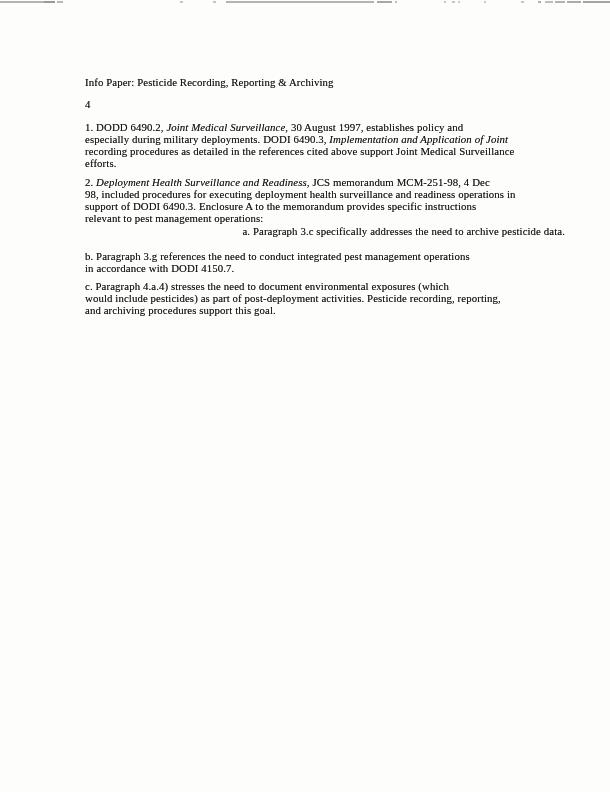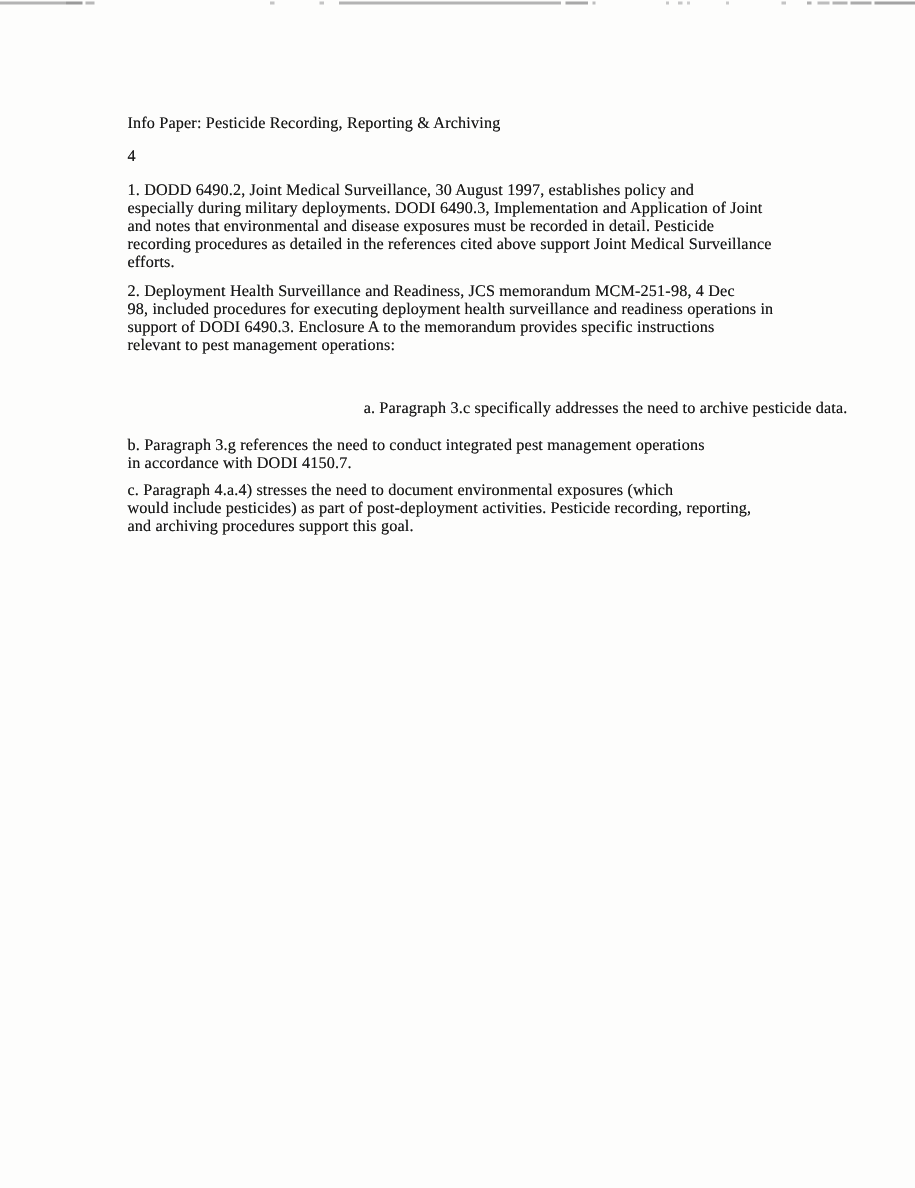--- a/index.html
+++ b/index.html
@@ -39,23 +39,23 @@
   .tline {
     font-size: 10.8px;
     line-height: 12px;
     white-space: nowrap;
     letter-spacing: 0.1px;
     text-shadow: 0 0 0.3px rgba(0,0,0,0.55);
   }
   .hdr-info   { margin-bottom: 10px; }
   .hdr-pagenum{ margin-bottom: 11px; }
   .hdr-heading{ font-weight: bold; margin-bottom: 13px; }
-  .it { }
+  .it { font-style: italic; }
   #paragraphs .para:nth-child(1) { margin-bottom: 7px; }
-  #paragraphs .para:nth-child(2) { margin-bottom: 30px; }
+  #paragraphs .para:nth-child(2) { margin-bottom: 1px; }
   #paragraphs .para:nth-child(3) { margin-bottom: 13px; text-align: right; }
   #paragraphs .para:nth-child(4) { margin-bottom: 6px; }
 </style>
 </head>
 <body>
 
 <div class="page">
 
   <div class="scanline">
     <span style="left:0;width:44px;background:#b3b3b3"></span>
@@ -78,21 +78,20 @@
     <span style="left:583px;width:27px;background:#a3a3a3"></span>
   </div>
 
   <div class="content">
     <div class="tline hdr-info">Info Paper: Pesticide Recording, Reporting &amp; Archiving</div>
     <div class="tline hdr-pagenum">4</div>
     <div id="paragraphs">
         <div class="para">
           <div class="tline"><span>1. DODD 6490.2, </span><span class="it">Joint Medical Surveillance</span><span>, 30 August 1997, establishes policy and</span></div>
           <div class="tline"><span>especially during military deployments. DODI 6490.3, </span><span class="it">Implementation and Application of Joint</span></div>
-          <div class="tline"><span>and notes that environmental and disease exposures must be recorded in detail. Pesticide</span></div>
           <div class="tline"><span>recording procedures as detailed in the references cited above support Joint Medical Surveillance</span></div>
           <div class="tline"><span>efforts.</span></div>
         </div>
         <div class="para">
           <div class="tline"><span>2. </span><span class="it">Deployment Health Surveillance and Readiness</span><span>, JCS memorandum MCM-251-98, 4 Dec</span></div>
           <div class="tline"><span>98, included procedures for executing deployment health surveillance and readiness operations in</span></div>
           <div class="tline"><span>support of DODI 6490.3. Enclosure A to the memorandum provides specific instructions</span></div>
           <div class="tline"><span>relevant to pest management operations:</span></div>
         </div>
         <div class="para">

